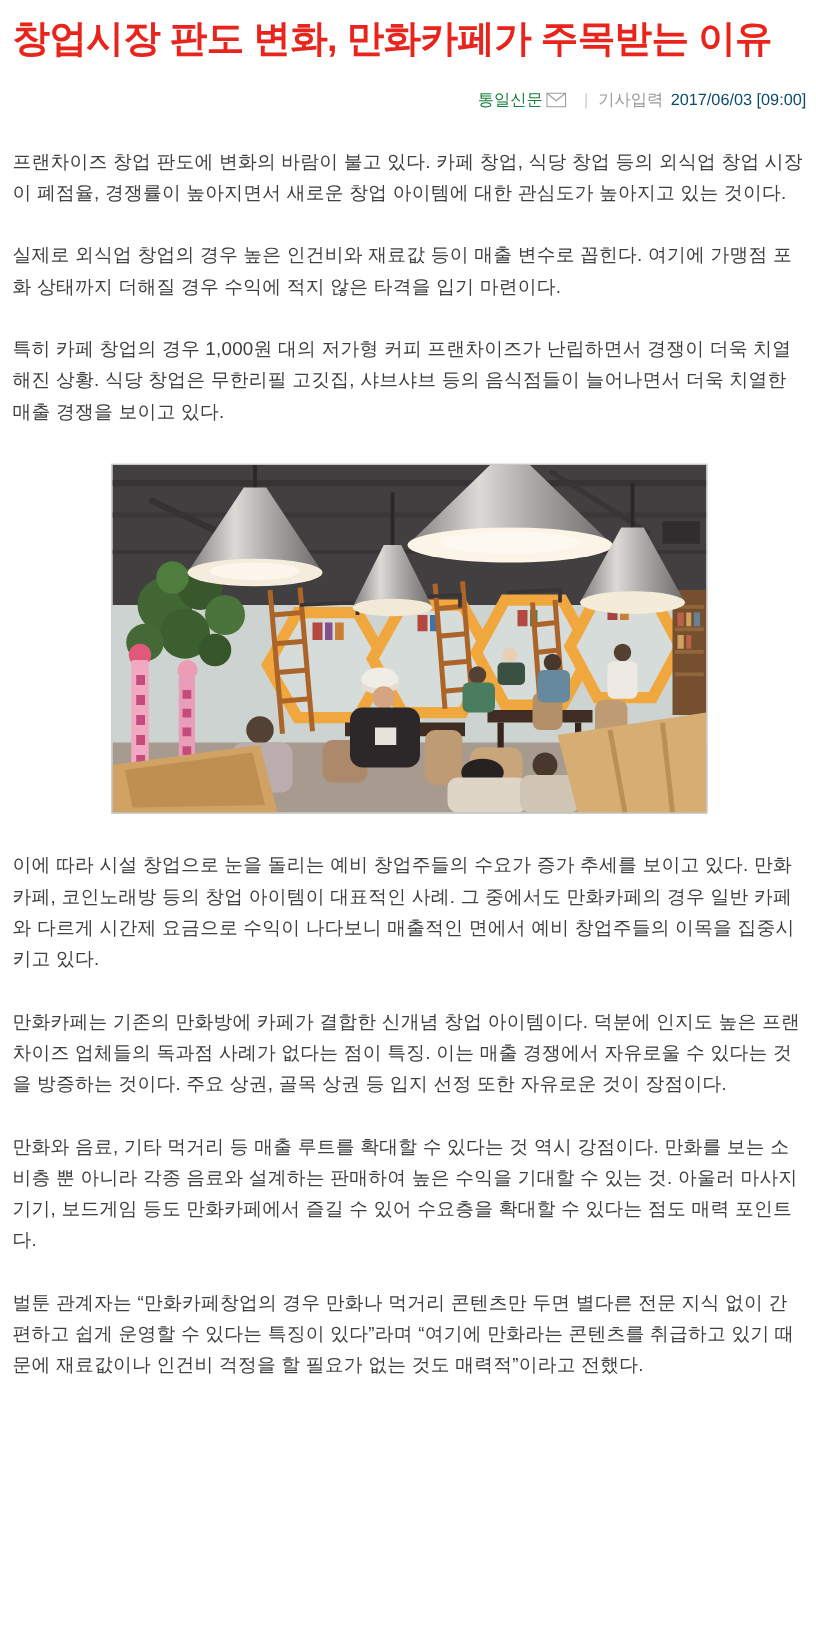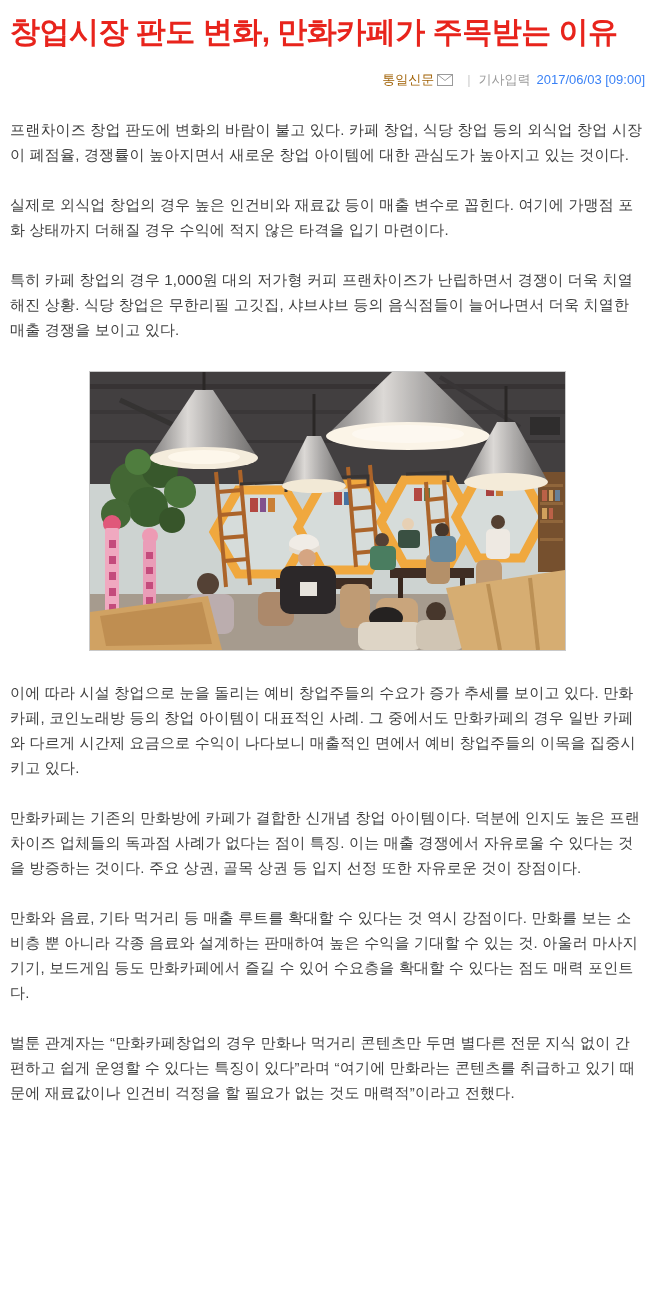--- a/index.html
+++ b/index.html
@@ -18,25 +18,25 @@
     line-height: 1.3;
     margin-top: 2px;
   }
   .byline {
     margin-top: 20px;
     text-align: right;
     font-size: 13px;
     color: #999999;
     white-space: nowrap;
   }
-  .byline .src { color: #a16207; }
+  .byline .src { color: #15803d; }
   .byline .mail { display: inline-block; vertical-align: -2px; margin: 0 6px 0 3px; }
   .byline .sep { color: #cccccc; margin: 0 8px; }
   .byline .lbl { color: #999999; margin-right: 6px; text-align: center; }
-  .byline .dt { color: #3b82f6; }
+  .byline .dt { color: #0c4a6e; }
   .body-text { margin-top: 28px; }
   .body-text p {
     font-size: 15px;
     line-height: 25px;
     letter-spacing: 0.2px;
     color: #3f3f3f;
     word-break: break-all;
     margin-bottom: 25px;
   }
   figure.photo {

